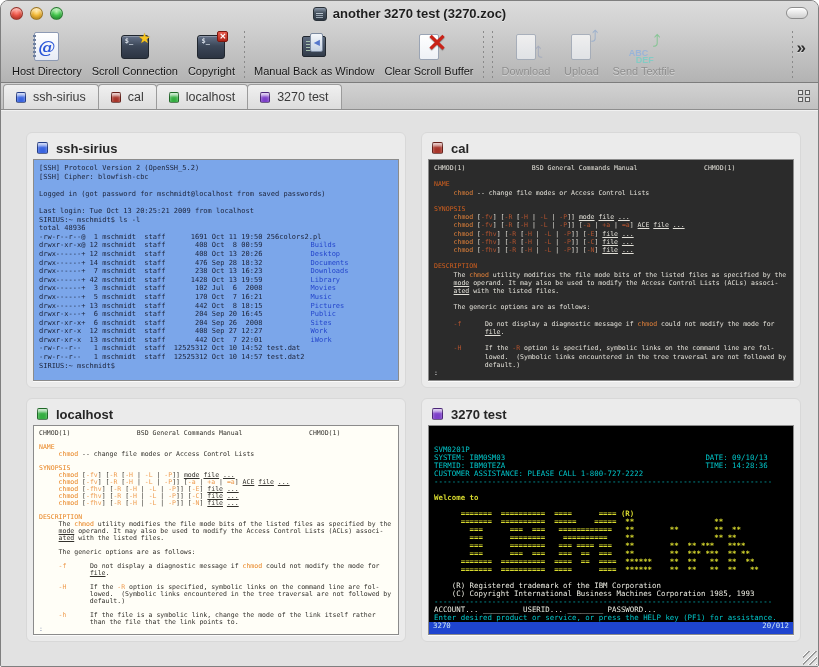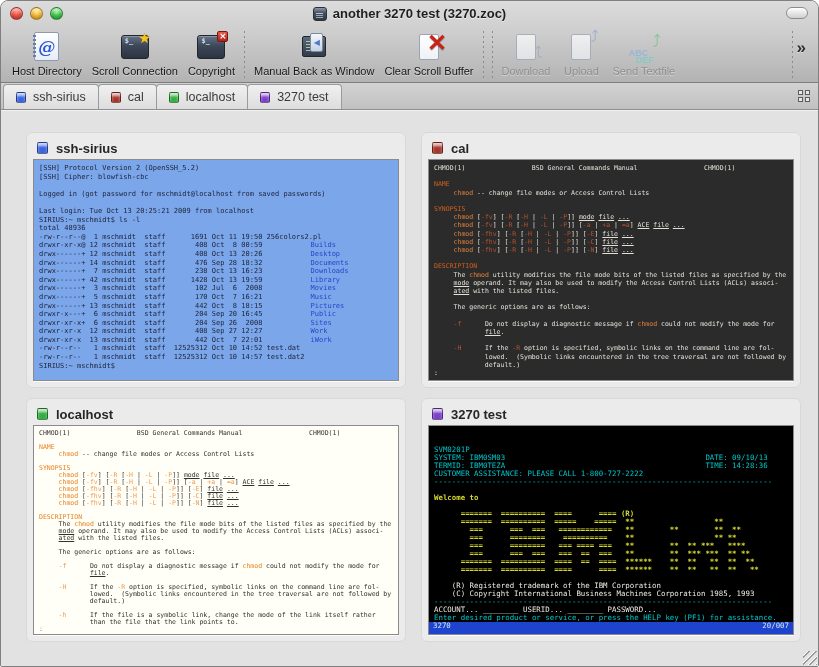--- a/index.html
+++ b/index.html
@@ -279,21 +279,21 @@
     </div>
 
     <div class="pane row2">
       <div class="phead">
         <span class="pic" style="background: linear-gradient(rgba(255, 255, 255, 0.55), rgba(255, 255, 255, 0) 45%), rgb(125, 63, 201);"></span>
         <span class="ptitle">3270 test</span>
       </div>
       <div class="term term-3270">
         <div class="tl"><span class="s-c">SVM0201P</span></div><div class="tl"><span class="s-c">SYSTEM: IBM0SM03                                             DATE: 09/10/13</span></div><div class="tl"><span class="s-c">TERMID: IBM0TEZA                                             TIME: 14:28:36</span></div><div class="tl"><span class="s-c">CUSTOMER ASSISTANCE: PLEASE CALL 1-800-727-2222</span></div><div class="tl"><span class="s-c">----------------------------------------------------------------------------</span></div><div class="tl">&nbsp;</div><div class="tl"><span class="s-y">Welcome to</span></div><div class="tl">&nbsp;</div><div class="tl"><span class="s-y">      =======  ==========  ====      ==== (R)</span></div><div class="tl"><span class="s-y">      =======  ==========  =====    =====  **                  **</span></div><div class="tl"><span class="s-y">        ===      ===  ===   ============   **        **        **  **</span></div><div class="tl"><span class="s-y">        ===      ========    ==========    **                  ** **</span></div><div class="tl"><span class="s-y">        ===      ========   === ==== ===   **        **  ** ***   ****</span></div><div class="tl"><span class="s-y">        ===      ===  ===   ===  ==  ===   **        **  *** ***  ** **</span></div><div class="tl"><span class="s-y">      =======  ==========  ====  ==  ====  ******    **  **   **  **  **</span></div><div class="tl"><span class="s-y">      =======  ==========  ====      ====  ******    **  **   **  **   **</span></div><div class="tl">&nbsp;</div><div class="tl"><span class="s-w">    (R) Registered trademark of the IBM Corporation</span></div><div class="tl"><span class="s-w">    (C) Copyright International Business Machines Corporation 1985, 1993</span></div><div class="tl"><span class="s-c">----------------------------------------------------------------------------</span></div><div class="tl"><span class="s-w">ACCOUNT... ________ USERID... ________ PASSWORD...</span></div><div class="tl"><span class="s-c">Enter desired product or service, or press the HELP key (PF1) for assistance.</span></div><div class="tl">&nbsp;</div><div class="tl"><span class="s-y">===&gt;</span></div><div class="status3270">
           <span>3270</span>
-          <span>20/007</span>
+          <span>20/012</span>
         </div>
       </div>
     </div>
 
   </div>
 
   <span class="grip"></span>
 </div>
 
 </body></html>

